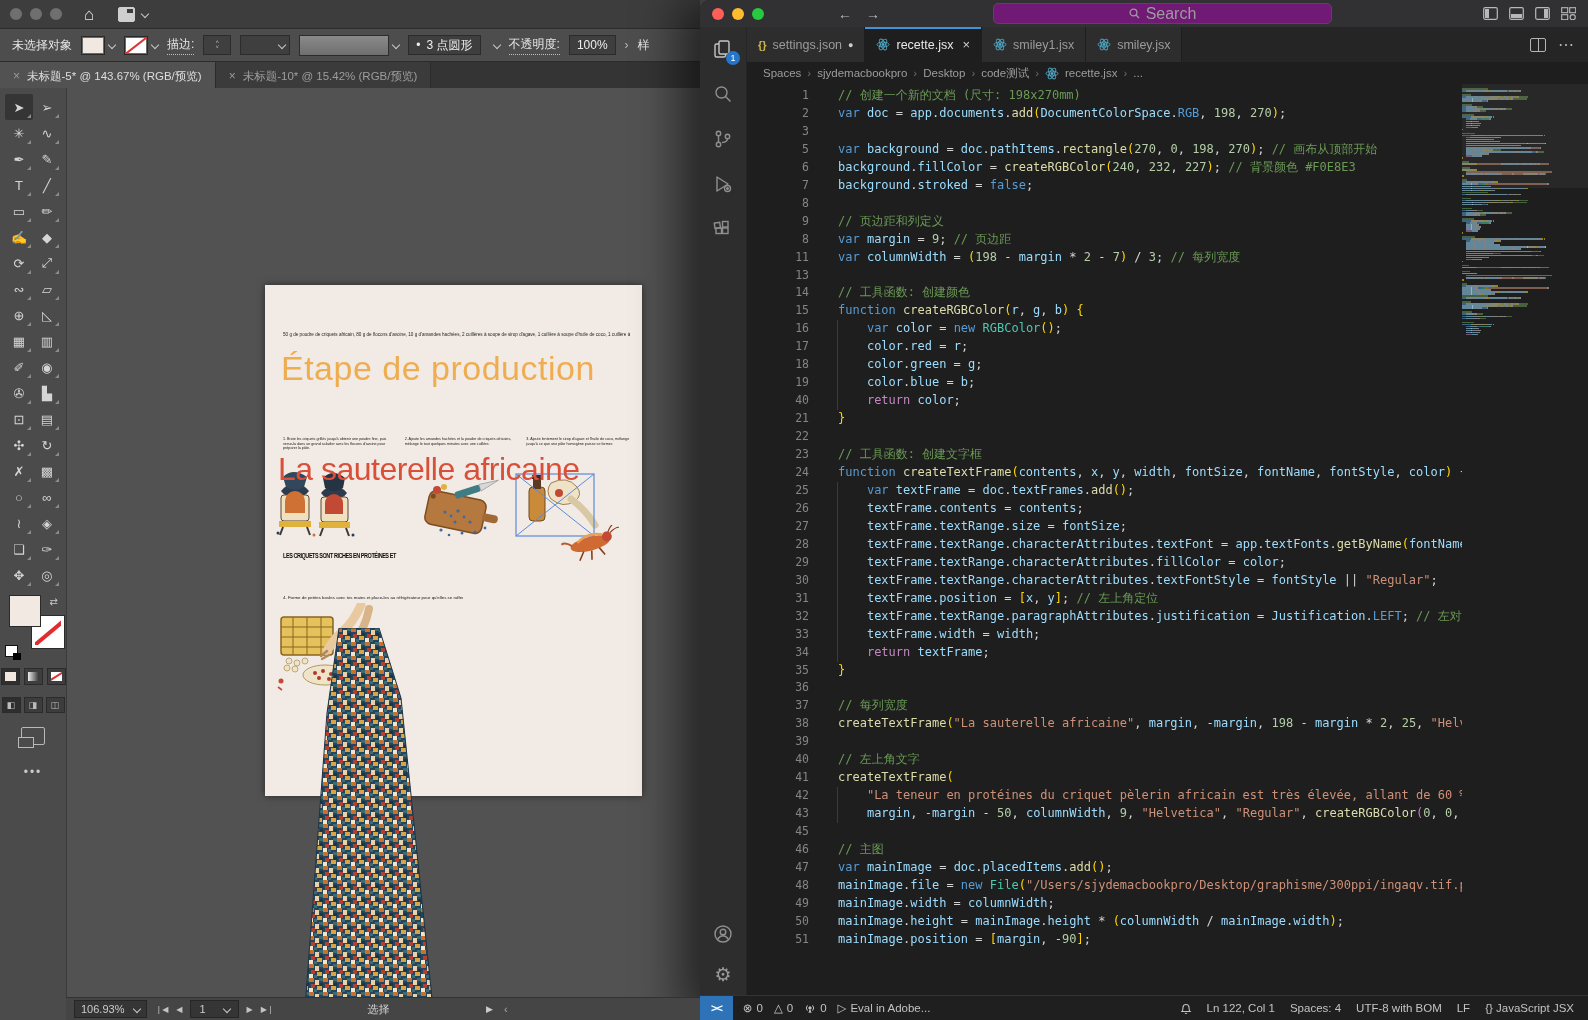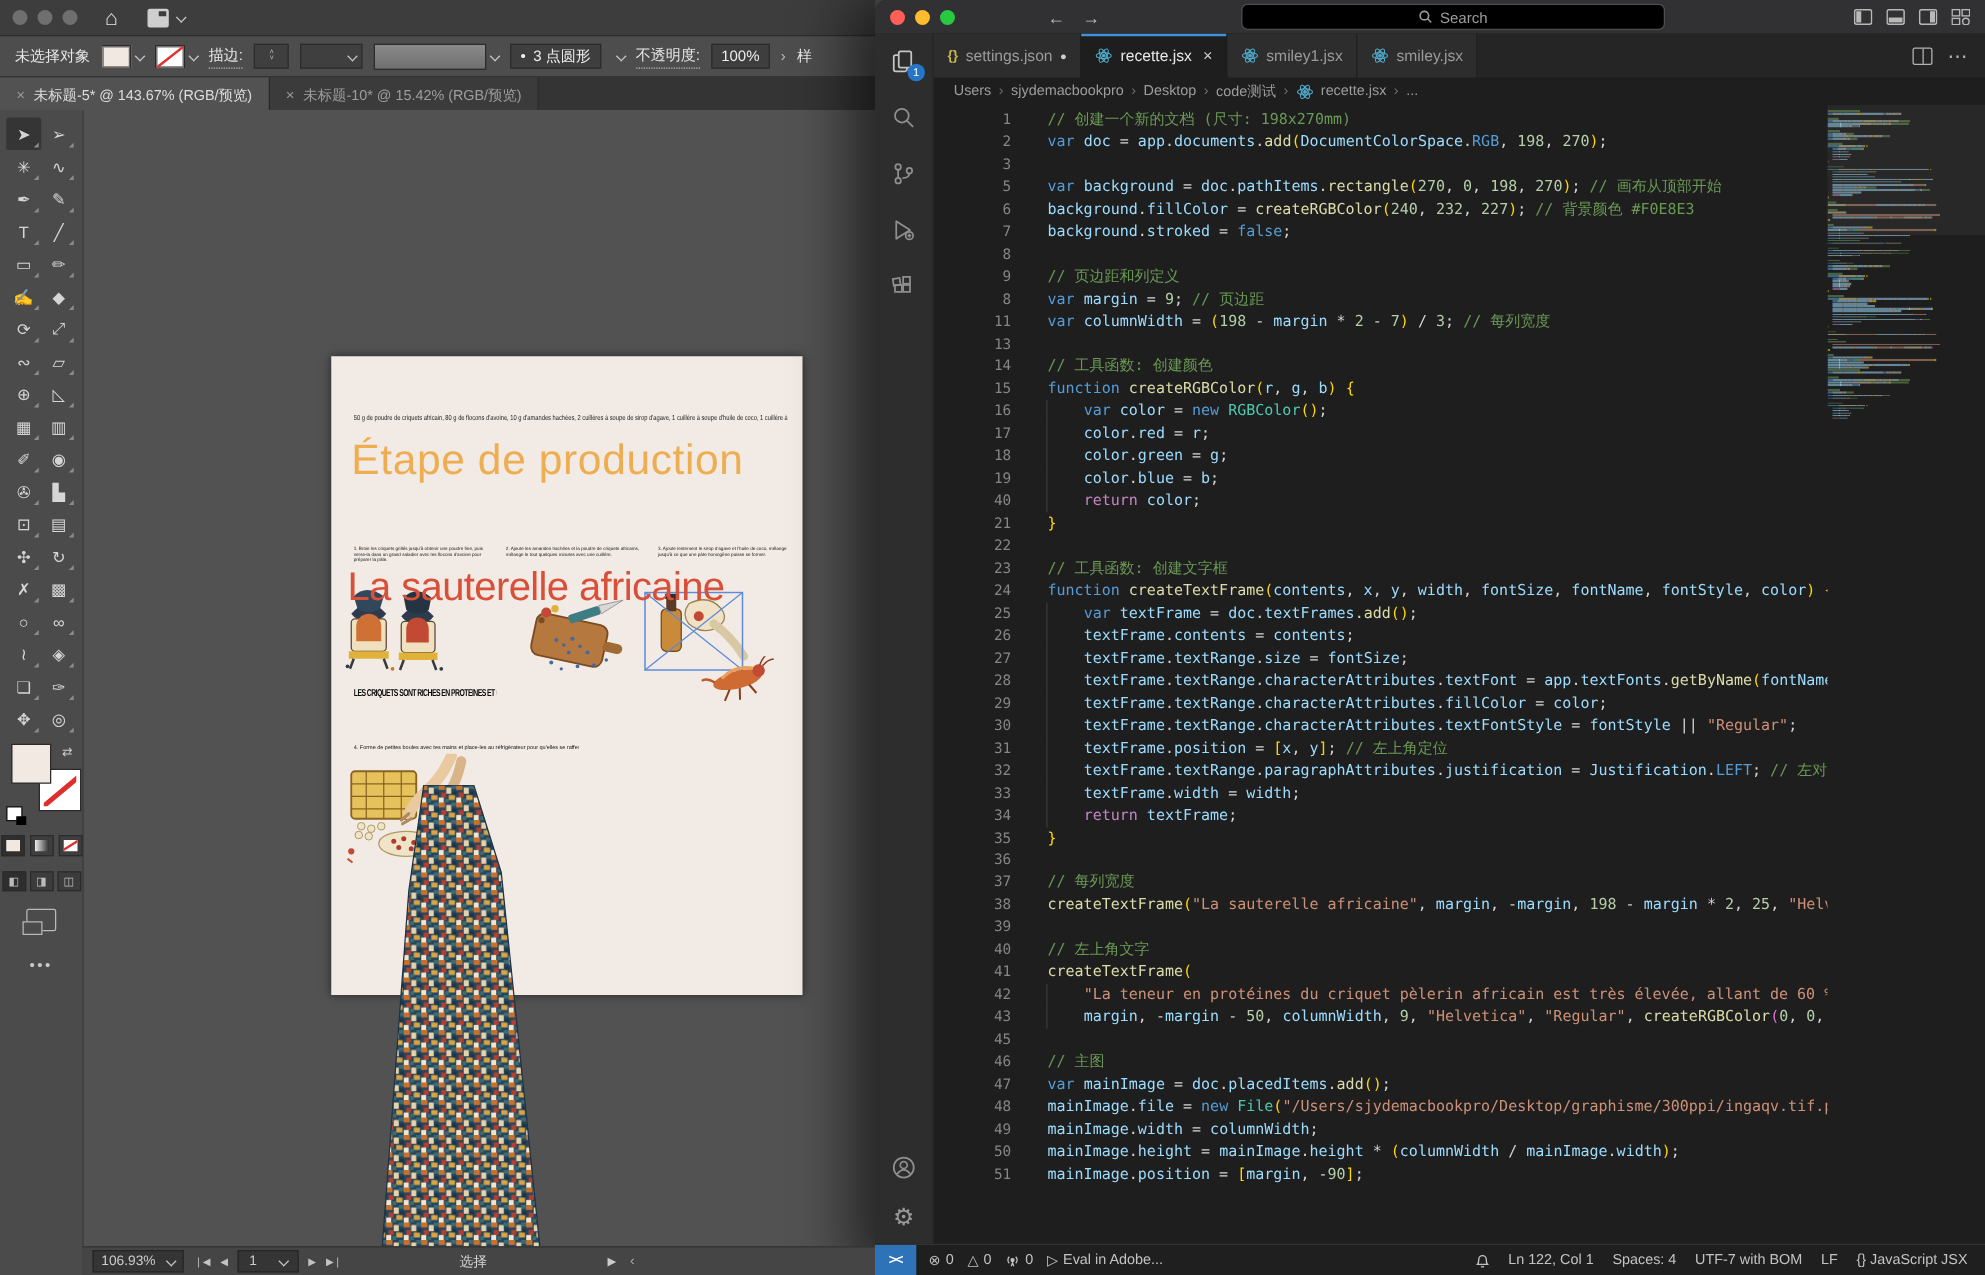--- a/index.html
+++ b/index.html
@@ -72,21 +72,21 @@
   .abnum{background:#353535;border:1px solid #262626;height:16px;display:flex;align-items:center;padding:0 8px;gap:14px;}
   .ai-tool-name{margin-left:86px;color:#d5d5d5;}
   .flyout{position:absolute;left:420px;color:#ccc;font-size:9px;}
   .flyout2{position:absolute;left:438px;color:#aaa;font-size:11px;}
   
   .vsc{position:absolute;left:700px;top:0;width:888px;height:1020px;background:#1e1e1e;border-radius:10px 0 0 0;box-shadow:-20px 0 45px rgba(0,0,0,.55);}
   .vsc-title{height:27px;background:#313133;border-radius:10px 0 0 0;position:relative;display:flex;align-items:center;}
   .vsc-title .tl{width:12px;height:12px;}
   .tl.red{background:#ff5f57;}.tl.yel{background:#febc2e;}.tl.grn{background:#28c840;}
   .nav-arrows{position:absolute;left:138px;display:flex;gap:14px;color:#bdbdbd;font-size:14px;}
-  .searchbox{position:absolute;left:293px;top:3px;width:337px;height:19px;background:#000000;border:1px solid #4e4e4e;border-radius:5px;display:flex;align-items:center;justify-content:center;gap:6px;color:#9c9c9c;font-size:12px;}
+  .searchbox{position:absolute;left:293px;top:3px;width:337px;height:19px;background:#701a75;border:1px solid #4e4e4e;border-radius:5px;display:flex;align-items:center;justify-content:center;gap:6px;color:#9c9c9c;font-size:16px;}
   .ti-right{position:absolute;right:12px;display:flex;gap:11px;align-items:center;}
   .vsc-main{position:absolute;top:27px;bottom:24px;left:0;right:0;display:flex;}
   .activity{width:46px;background:#2d2d2d;border-right:1px solid #252525;display:flex;flex-direction:column;align-items:center;padding-top:10px;gap:21px;flex:none;position:relative;}
   .act-ic{position:relative;width:24px;height:24px;display:flex;align-items:center;justify-content:center;color:#8f8f8f;}
   .badge{position:absolute;right:-5px;bottom:-4px;min-width:10px;height:14px;padding:0 2px;background:#2575c9;color:#fff;font-size:9px;border-radius:8px;display:flex;align-items:center;justify-content:center;}
   .act-bottom{margin-top:auto;display:flex;flex-direction:column;gap:16px;align-items:center;padding-bottom:10px;}
   .gear{font-size:19px;color:#9a9a9a;line-height:1;}
   .editor-col{flex:1;display:flex;flex-direction:column;min-width:0;background:#1e1e1e;}
   .tabbar{height:35px;background:#252526;display:flex;align-items:stretch;flex:none;}
   .tab{display:flex;align-items:center;gap:6px;padding:0 11px;font-size:12.5px;color:#9b9b9b;background:#2d2d2d;border-right:1px solid #1e1e1e;position:relative;white-space:nowrap;}
@@ -531,21 +531,21 @@
                 </span>
                 <span>smiley.jsx</span>
               </div>
             </span>
           <span class="tab-actions">
             <span class="split-ic"></span>
             <span>⋯</span>
           </span>
         </div>
         <div class="breadcrumb" id="breadcrumb">
-            <span>Users</span>
+            <span>Spaces</span>
             <span class="bc-sep">›</span>
             <span>sjydemacbookpro</span>
             <span class="bc-sep">›</span>
             <span>Desktop</span>
             <span class="bc-sep">›</span>
             <span>code测试</span>
             <span class="bc-sep">›</span>
             <span>
               <svg width="14" height="13" viewBox="0 0 14 13" fill="none" stroke="#4fa8c7" stroke-width="0.9">
                 <ellipse cx="7" cy="6.5" rx="6" ry="2.4"></ellipse>
@@ -761,19 +761,19 @@
             <span>Eval in Adobe...</span>
           </span>
       </span>
       <span class="st-right" id="stright">
         <svg width="12" height="13" viewBox="0 0 12 13" fill="none" stroke="#c3c3c3" stroke-width="1.1">
             <path d="M2 9.5 Q3 8.5 3 5.5 A3 3 0 0 1 9 5.5 Q9 8.5 10 9.5 Z"></path>
             <path d="M5 11 a1.2 1.2 0 0 0 2 0"></path>
           </svg>
       <span class="st-item">Ln 122, Col 1</span>
           <span class="st-item">Spaces: 4</span>
-          <span class="st-item">UTF-7 with BOM</span>
+          <span class="st-item">UTF-8 with BOM</span>
           <span class="st-item">LF</span>
           <span class="st-item">{} JavaScript JSX</span>
         </span>
     </div>
   </section>
 </div>
 
 </body></html>

